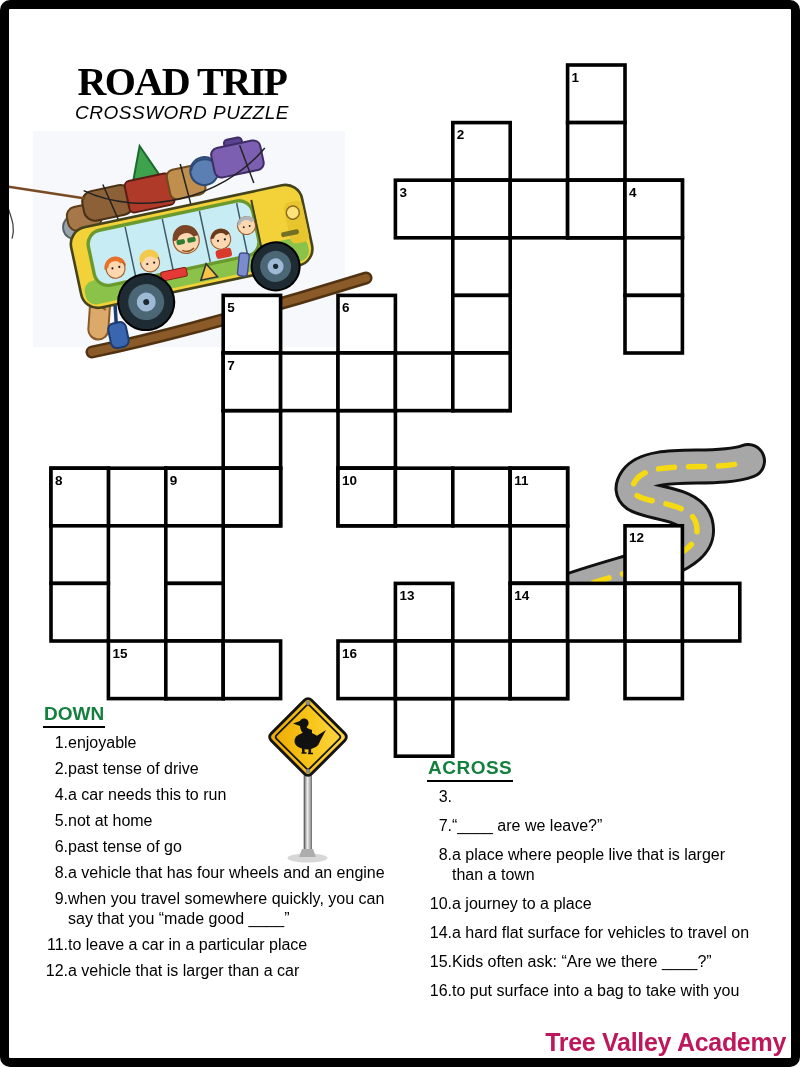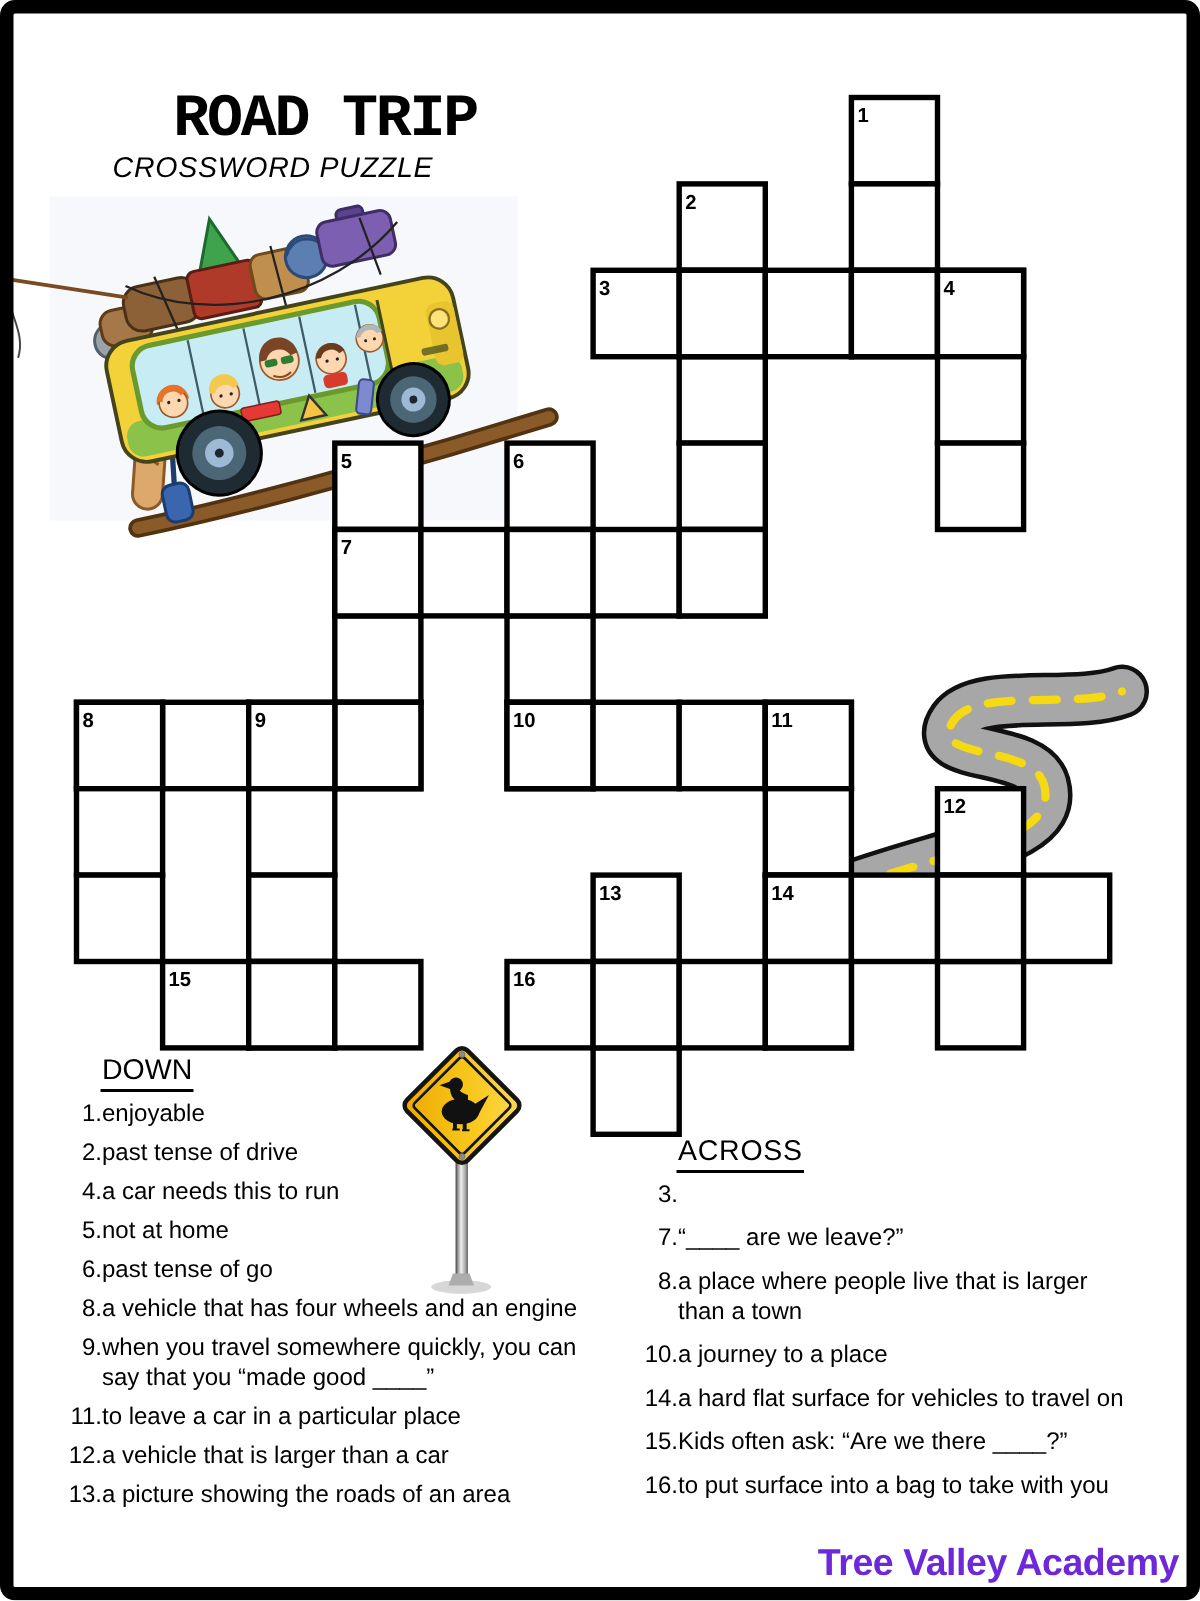--- a/index.html
+++ b/index.html
@@ -1,39 +1,39 @@
 <!DOCTYPE html>
 <html><head>
 <meta charset="utf-8">
 <style>
   html,body{margin:0;padding:0;background:#fff;}
   .page{position:relative;width:800px;height:1067px;background:#ffffff;overflow:hidden;
         font-family:"Liberation Sans",sans-serif;}
   .frame{position:absolute;inset:0;border:9px solid #000;border-radius:10px;pointer-events:none;z-index:60;}
   #art{position:absolute;left:0;top:0;width:800px;height:1067px;z-index:10;}
-  .title{position:absolute;left:46px;top:58px;width:272px;text-align:right;
-         font-family:Liberation Mono, monospace;font-weight:bold;font-size:40px;
+  .title{position:absolute;left:46px;top:58px;width:272px;text-align:center;
+         font-family:Liberation Serif, serif;font-weight:bold;font-size:40px;
          letter-spacing:-1.5px;color:#000;z-index:20;}
   .subtitle{position:absolute;left:46px;top:102px;width:272px;text-align:center;
          font-size:19px;letter-spacing:.5px;color:#000;z-index:20;font-style:italic;}
-  .clue-header{position:absolute;font-size:19px;font-weight:normal;color:#000000;
-         border-bottom:2.5px solid #000;padding:0 1px 1px 1px;z-index:20;margin-left:24px;}
+  .clue-header{position:absolute;font-size:19px;font-weight:bold;color:#15803d;
+         border-bottom:2.5px solid #000;padding:0 1px 1px 1px;z-index:20;}
   #down-header{left:43px;top:703px;}
   #across-header{left:427px;top:757px;letter-spacing:.5px;}
   .clue-list{position:absolute;z-index:20;font-size:16px;line-height:20px;color:#000;}
   #down-list{left:40px;top:733px;width:400px;}
   #across-list{left:414px;top:787px;width:372px;}
   .clue-row{display:flex;margin-bottom:6px;}
   #across-list .clue-row{margin-bottom:9px;}
   .clue-num{flex:none;width:28px;text-align:right;}
   #across-list .clue-num{width:38px;}
   .clue-text{margin-left:0;white-space:pre-line;max-width:348px;}
   #across-list .clue-text{max-width:330px;}
   .footer{position:absolute;right:14px;top:1028px;font-size:25px;font-weight:bold;
-          letter-spacing:-.3px;color:#6d28d9;z-index:20;}
+          letter-spacing:-.3px;color:#be185d;z-index:20;}
   .cellnum{font:bold 13.5px "Liberation Sans",sans-serif;fill:#000;}
 </style>
 </head>
 <body>
 
 <div class="page">
 
   <svg id="art" viewBox="0 0 800 1067" xmlns="http://www.w3.org/2000/svg">
     <defs>
       <linearGradient id="signGrad" x1="0" y1="1" x2="1" y2="0">
@@ -281,24 +281,20 @@
 say that you “made good ____”</span>
       </div>
       <div class="clue-row">
         <span class="clue-num">11.</span>
         <span class="clue-text">to leave a car in a particular place</span>
       </div>
       <div class="clue-row">
         <span class="clue-num">12.</span>
         <span class="clue-text">a vehicle that is larger than a car</span>
       </div>
-      <div class="clue-row">
-        <span class="clue-num">13.</span>
-        <span class="clue-text">a picture showing the roads of an area</span>
-      </div>
     </div>
 
   <div id="across-header" class="clue-header">ACROSS</div>
   <div id="across-list" class="clue-list">
       <div class="clue-row">
         <span class="clue-num">3.</span>
       </div>
       <div class="clue-row">
         <span class="clue-num">7.</span>
         <span class="clue-text">“____ are we leave?”</span>

